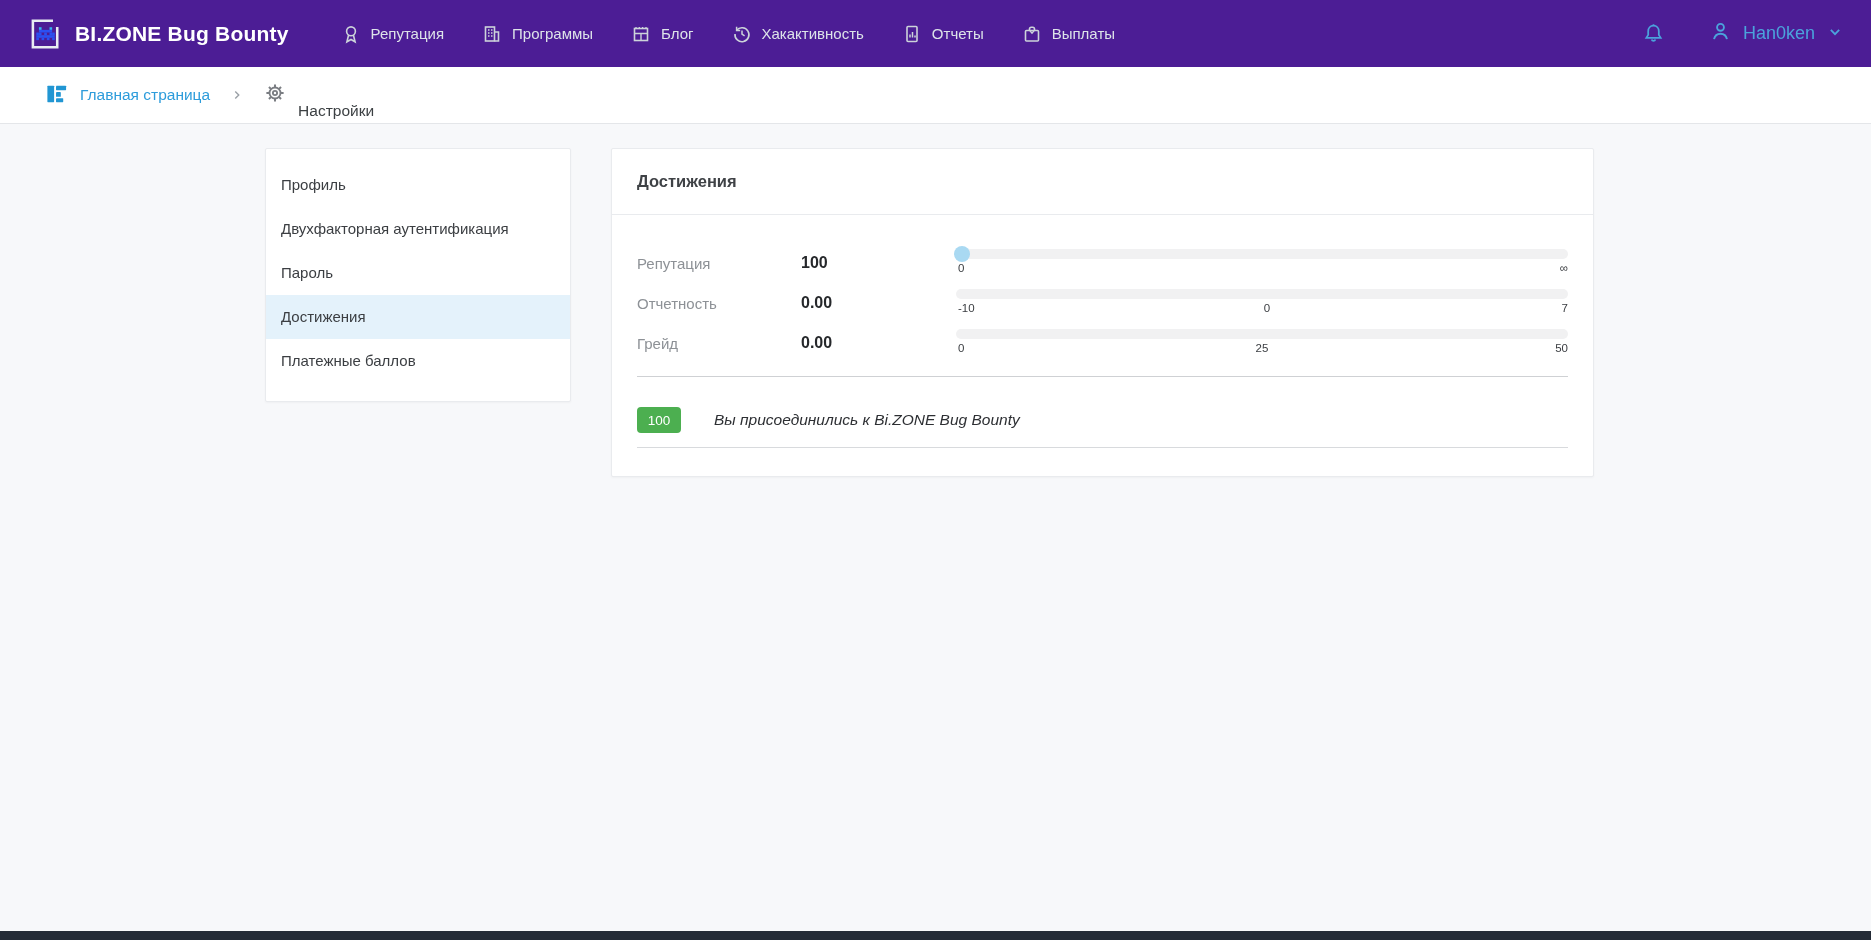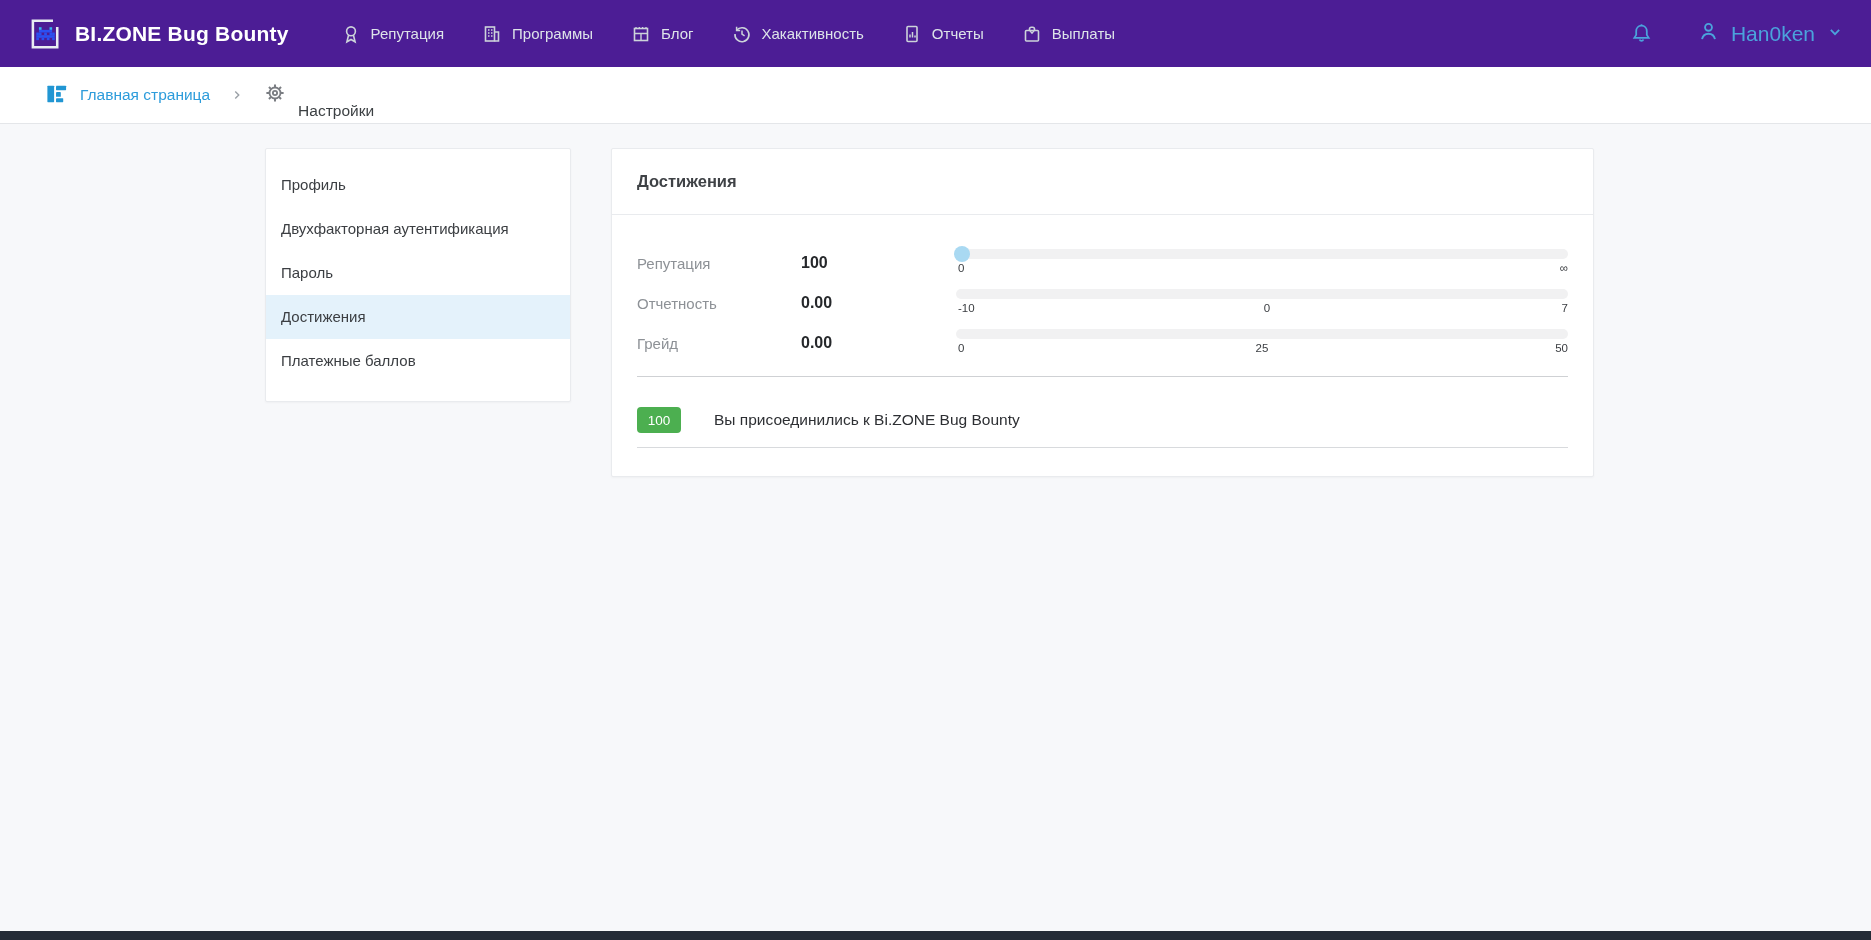--- a/index.html
+++ b/index.html
@@ -20,21 +20,21 @@
   .brand { display:flex; align-items:center; gap:13px; cursor:pointer; }
   .brand-logo { width:36px; height:36px; display:block; }
   .brand-text { font-size:21px; font-weight:bold; color:#ffffff; letter-spacing:.2px; white-space:nowrap; }
   .nav-items { display:flex; align-items:center; margin-left:52px; gap:38px; }
   .nav-item { display:flex; align-items:center; gap:10px; cursor:pointer; }
   .nav-item svg { display:block; }
   .nav-label { font-size:15px; color:#dde3e9; white-space:nowrap; }
   .nav-right { margin-left:auto; display:flex; align-items:center; gap:42px; }
   .bell-btn { cursor:pointer; display:flex; }
   .user-menu { display:flex; align-items:center; gap:10px; cursor:pointer; }
-  .user-name { color:#4ba3dc; font-size:21px; }
+  .user-name { color:#4ba3dc; font-size:18px; }
 
   
   .breadcrumb-bar {
     height:57px; background:#ffffff; border-bottom:1px solid #e4e6e9;
     display:flex; align-items:center; padding:0 45px; gap:14px;
   }
   .crumb-home { display:flex; align-items:center; gap:12px; cursor:pointer; }
   .crumb-home-label { color:#2d9cdb; font-size:15.5px; }
   .crumb-sep { display:flex; margin:0 6px; }
   .crumb-current { display:flex; align-items:center; gap:12px; }
@@ -86,21 +86,21 @@
   .history-title { margin-top:17px; font-size:15.5px; font-weight:bold; color:#2d2f33; }
   .history-entry {
     margin-top:30px; display:flex; align-items:center;
     padding-bottom:14px; border-bottom:1px solid #d8dadd;
   }
   .points-badge {
     min-width:44px; height:26px; border-radius:4px; background:#4caf50;
     color:#ffffff; font-size:13.5px; display:flex; align-items:center;
     justify-content:center; padding:0 6px;
   }
-  .entry-text { margin-left:33px; font-size:15.5px; color:#2d2f33; }
+  .entry-text { margin-left:33px; font-size:15.5px; color:#2d2f33;font-style:italic; }
 
   
   .footer-strip {
     position:absolute; left:0; right:0; bottom:0; height:9px; background:#242b36;
   }
 </style>
 </head>
 <body>
 
 <header class="navbar">

